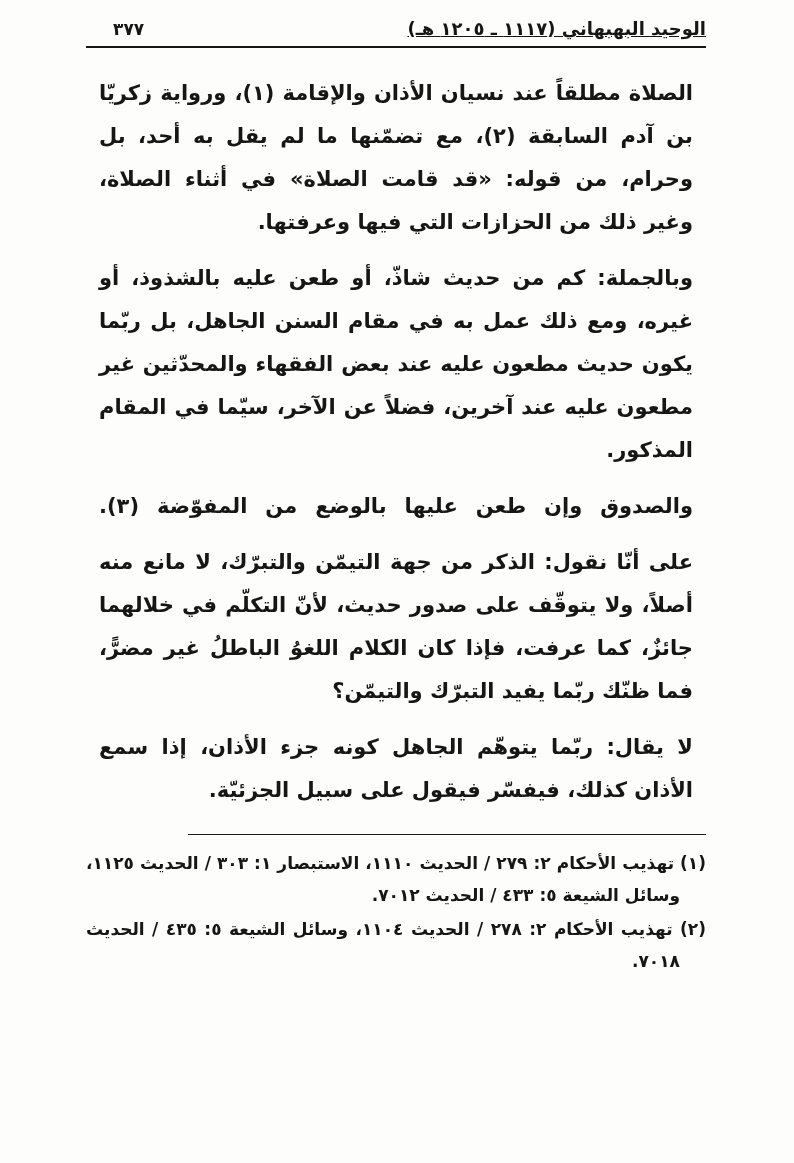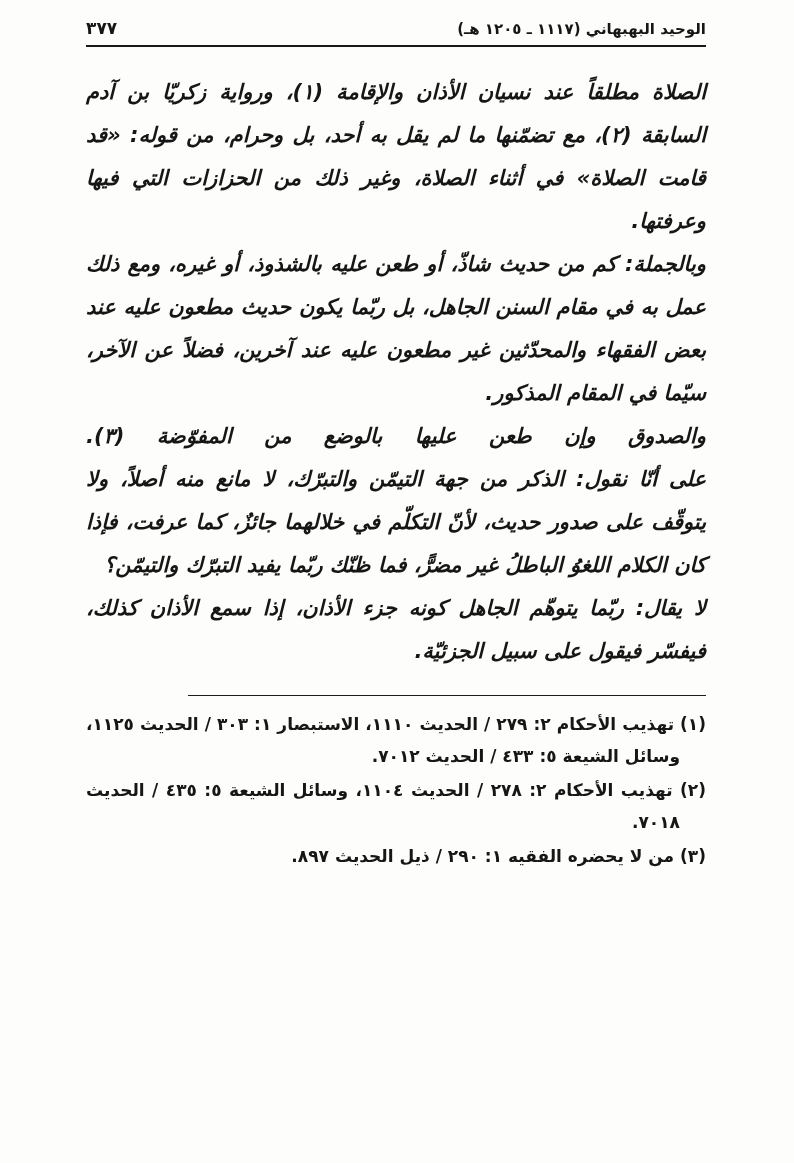--- a/index.html
+++ b/index.html
@@ -19,44 +19,45 @@
   }
 
   
   .header {
     display: flex;
     justify-content: space-between;
     align-items: flex-end;
     padding-bottom: 7px;
   }
   .book-title {
-    font-size: 15px;
+    font-size: 18px;
     font-weight: bold;
     letter-spacing: 0.2px;
+    text-decoration: underline;
   }
   .page-number {
     font-size: 17px;
     font-weight: bold;
+    margin-left: 27px;
   }
   .header-rule {
     border: none;
     border-top: 2.5px solid #181818;
     margin: 0 0 24px 0;
   }
 
   
   .body-text {
     font-size: 21px;
     font-weight: bold;
     line-height: 43px;
     text-align: justify;
   }
   .body-text p {
-    margin: 0;
-    font-style: italic;
+    margin: 13px;
   }
   .body-text p.justify-last {
     text-align-last: justify;
   }
 
   
   .footnote-rule {
     border: none;
     border-top: 1.5px solid #1c1c1c;
     width: 518px;
@@ -92,16 +93,15 @@
     <p class="justify-last">والصدوق وإن طعن عليها بالوضع من المفوّضة (٣).</p>
     <p>على أنّا نقول: الذكر من جهة التيمّن والتبرّك، لا مانع منه أصلاً، ولا يتوقّف على صدور حديث، لأنّ التكلّم في خلالهما جائزٌ، كما عرفت، فإذا كان الكلام اللغوُ الباطلُ غير مضرًّ، فما ظنّك ربّما يفيد التبرّك والتيمّن؟</p>
     <p>لا يقال: ربّما يتوهّم الجاهل كونه جزء الأذان، إذا سمع الأذان كذلك، فيفسّر فيقول على سبيل الجزئيّة.</p>
   </main>
 
   <hr class="footnote-rule">
 
   <section class="footnotes">
     <p class="footnote">(١) تهذيب الأحكام ٢: ٢٧٩ / الحديث ١١١٠، الاستبصار ١: ٣٠٣ / الحديث ١١٢٥، وسائل الشيعة ٥: ٤٣٣ / الحديث ٧٠١٢.</p>
     <p class="footnote">(٢) تهذيب الأحكام ٢: ٢٧٨ / الحديث ١١٠٤، وسائل الشيعة ٥: ٤٣٥ / الحديث ٧٠١٨.</p>
-    <p class="footnote">(٣) من لا يحضره الفقيه ١: ٢٩٠ / ذيل الحديث ٨٩٧.</p>
   </section>
 
 </div>
 
 </body></html>

